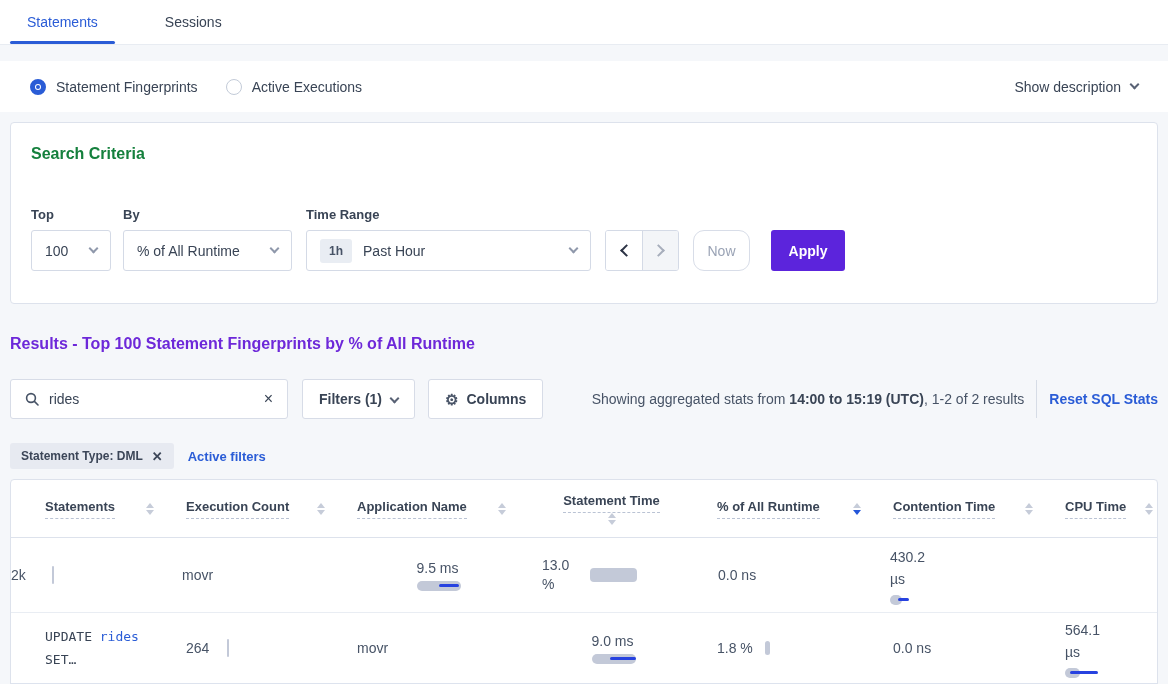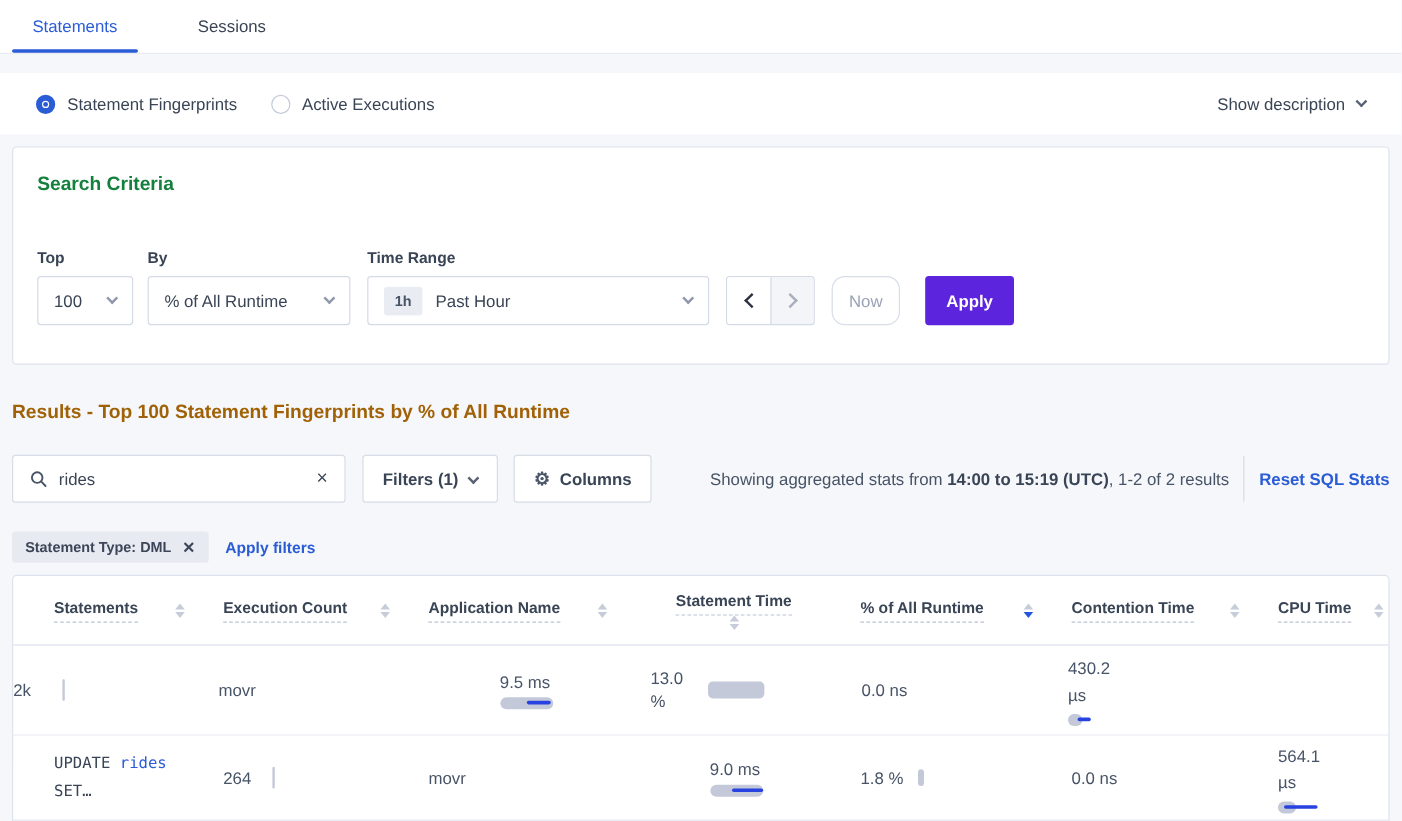--- a/index.html
+++ b/index.html
@@ -37,21 +37,21 @@
   .trange-badge { background:#e9edf3; border-radius:3px; font-size:12px; font-weight:bold; color:#475366; padding:5px 9px; margin-right:11px; }
   .arrows { display:flex; border:1px solid #d4dae6; border-radius:3px; overflow:hidden; margin-right:14px; height:41px; }
   .abtn { width:36px; display:flex; align-items:center; justify-content:center; background:#fff; cursor:pointer; }
   .abtn.disabled { background:#f3f5f8; border-left:1px solid #d4dae6; cursor:default; }
   .ang { width:9px; height:9px; }
   .ang.left { border-left:2.5px solid #2c3345; border-bottom:2.5px solid #2c3345; transform:rotate(45deg); margin-left:4px; }
   .ang.right { border-top:2.5px solid #a7aebc; border-right:2.5px solid #a7aebc; transform:rotate(45deg); margin-right:4px; }
   .now-btn { height:41px; width:57px; border:1px solid #d8dde8; border-radius:11px; background:#fff; color:#9aa3b5; font-size:14px; display:flex; align-items:center; justify-content:center; margin-right:21px; cursor:pointer; }
   .apply-btn { height:41px; width:74px; border:none; border-radius:3px; background:#5c24dc; color:#fff; font-size:14px; font-weight:bold; display:flex; align-items:center; justify-content:center; cursor:pointer; }
 
-  .results-head { margin:31px 10px 0; font-size:16px; font-weight:bold; color:#a16207; }
+  .results-head { margin:31px 10px 0; font-size:16px; font-weight:bold; color:#6d28d9; }
 
   .controls-row { margin:26px 10px 0; display:flex; align-items:center; }
   .search-box { width:278px; height:40px; background:#fff; border:1px solid #d7dce7; border-radius:3px; display:flex; align-items:center; padding:0 14px; }
   .search-box svg { flex:0 0 auto; }
   .search-val { font-size:14px; color:#394455; margin-left:10px; }
   .clear-x { margin-left:auto; color:#394455; font-size:16px; cursor:pointer; line-height:1; }
   .btn { height:40px; background:#fff; border:1px solid #d7dce7; border-radius:3px; display:flex; align-items:center; font-size:14px; font-weight:bold; color:#394455; padding:0 16px; cursor:pointer;text-align:center; }
   .filters-btn { margin-left:14px; gap:9px; }
   .filters-btn .chev { margin-top:-2px; }
   .columns-btn { margin-left:13px; gap:8px; }
@@ -187,21 +187,21 @@
     <span class="vdivider"></span>
     <span class="reset-link">Reset SQL Stats</span>
   </div>
 </div>
 
 <div class="chips-row">
   <div class="chip">
     <span>Statement Type: DML</span>
     <span class="chip-x">✕</span>
   </div>
-  <span class="clear-filters">Apply filters</span>
+  <span class="clear-filters">Active filters</span>
 </div>
 
 <div class="card table-card">
   <div class="thead">
     <div class="th c1">
         <span class="th-label">Statements</span>
         <span class="sort">
           <i class="tri up"></i>
           <i class="tri down"></i>
         </span>

